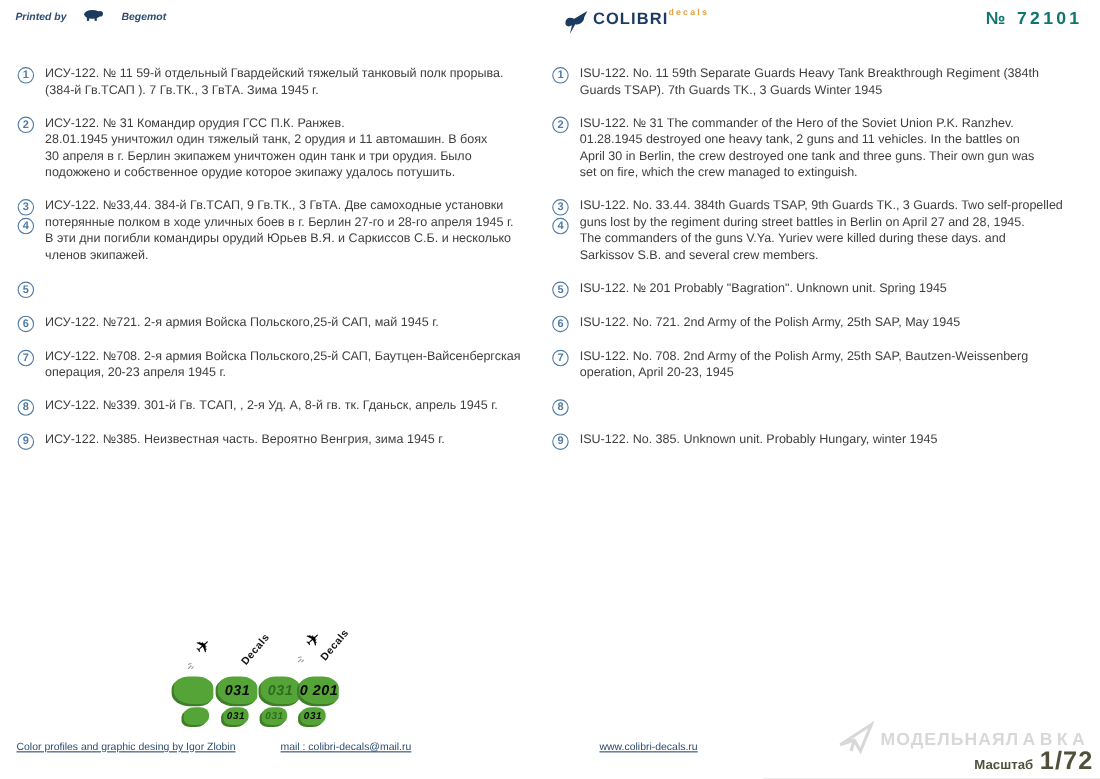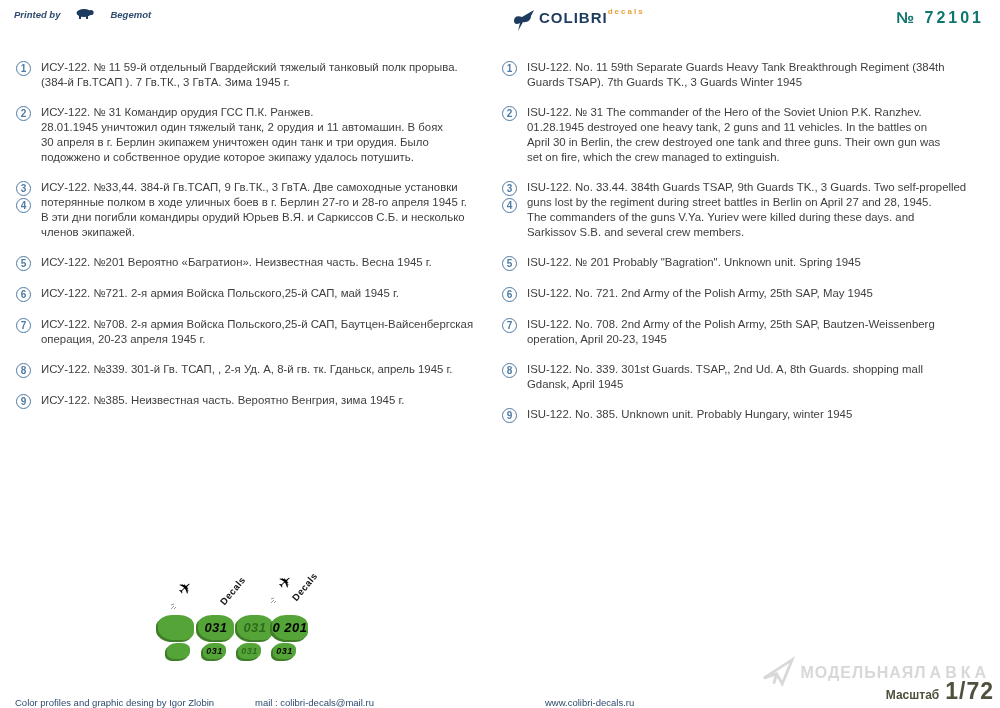--- a/index.html
+++ b/index.html
@@ -48,21 +48,21 @@
   .b1 { left:8px; }  .b2 { left:48px; }  .b3 { left:87px; }  .b4 { left:122px; }
   .s1 { left:17px; } .s2 { left:53px; }  .s3 { left:88px; }  .s4 { left:123px; }
   .blob-num { font-weight:bold; font-style:italic; letter-spacing:0.5px; }
   .blob-big .blob-num { font-size:13px; }
   .blob-sm .blob-num { font-size:9px; }
   .n-black { color:#0a0a0a; }
   .n-dark  { color:#2e6b1e; }
   .n-pale  { color:#000000; }
 
   
-  .footer-text { position:absolute; bottom:0; font-size:9.5px; color:#2d4b6e; }
+  .footer-text { position:absolute; bottom:23px; font-size:9.5px; color:#2d4b6e;text-decoration:underline; }
   .credit { left:15px; }
   .mail { left:255px; }
   .site { left:545px; }
 
   .watermark { position:absolute; right:10px; bottom:16px; display:flex; align-items:center; gap:5px;
     color:#d8d8d8; z-index:1; }
   .wm-lines { display:flex; flex-direction:row; }
   .wm-line1 { font-size:16px; font-weight:bold; letter-spacing:1px; }
   .wm-line2 { font-size:16px; font-weight:bold; letter-spacing:4px; }
   .scale { position:absolute; right:6px; bottom:3px; display:flex; align-items:baseline; gap:6px;
@@ -126,21 +126,20 @@
       </span>
       <div class="note-text">ИСУ-122. №33,44. 384-й Гв.ТСАП, 9 Гв.ТК., 3 ГвТА. Две самоходные установки
 потерянные полком в ходе уличных боев в г. Берлин  27-го и 28-го апреля 1945 г.
 В эти дни погибли командиры орудий Юрьев В.Я. и Саркиссов С.Б. и несколько
 членов экипажей.</div>
     </div>
     <div class="note">
       <span class="badges">
           <span class="badge">5</span>
         </span>
-      <div class="note-text">ИСУ-122. №201 Вероятно «Багратион». Неизвестная часть. Весна 1945 г.</div>
     </div>
     <div class="note">
       <span class="badges">
           <span class="badge">6</span>
         </span>
       <div class="note-text">ИСУ-122. №721. 2-я армия Войска Польского,25-й САП, май 1945 г.</div>
     </div>
     <div class="note">
       <span class="badges">
           <span class="badge">7</span>
@@ -205,22 +204,20 @@
       <span class="badges">
           <span class="badge">7</span>
         </span>
       <div class="note-text">ISU-122. No. 708. 2nd Army of the Polish Army, 25th SAP, Bautzen-Weissenberg
 operation, April 20-23, 1945</div>
     </div>
     <div class="note">
       <span class="badges">
           <span class="badge">8</span>
         </span>
-      <div class="note-text">ISU-122. No. 339. 301st Guards. TSAP,, 2nd Ud. A, 8th Guards. shopping mall
-Gdansk, April 1945</div>
     </div>
     <div class="note">
       <span class="badges">
           <span class="badge">9</span>
         </span>
       <div class="note-text">ISU-122. No. 385. Unknown unit. Probably Hungary, winter 1945</div>
     </div>
   </div>
 
   <div class="decal-area">

